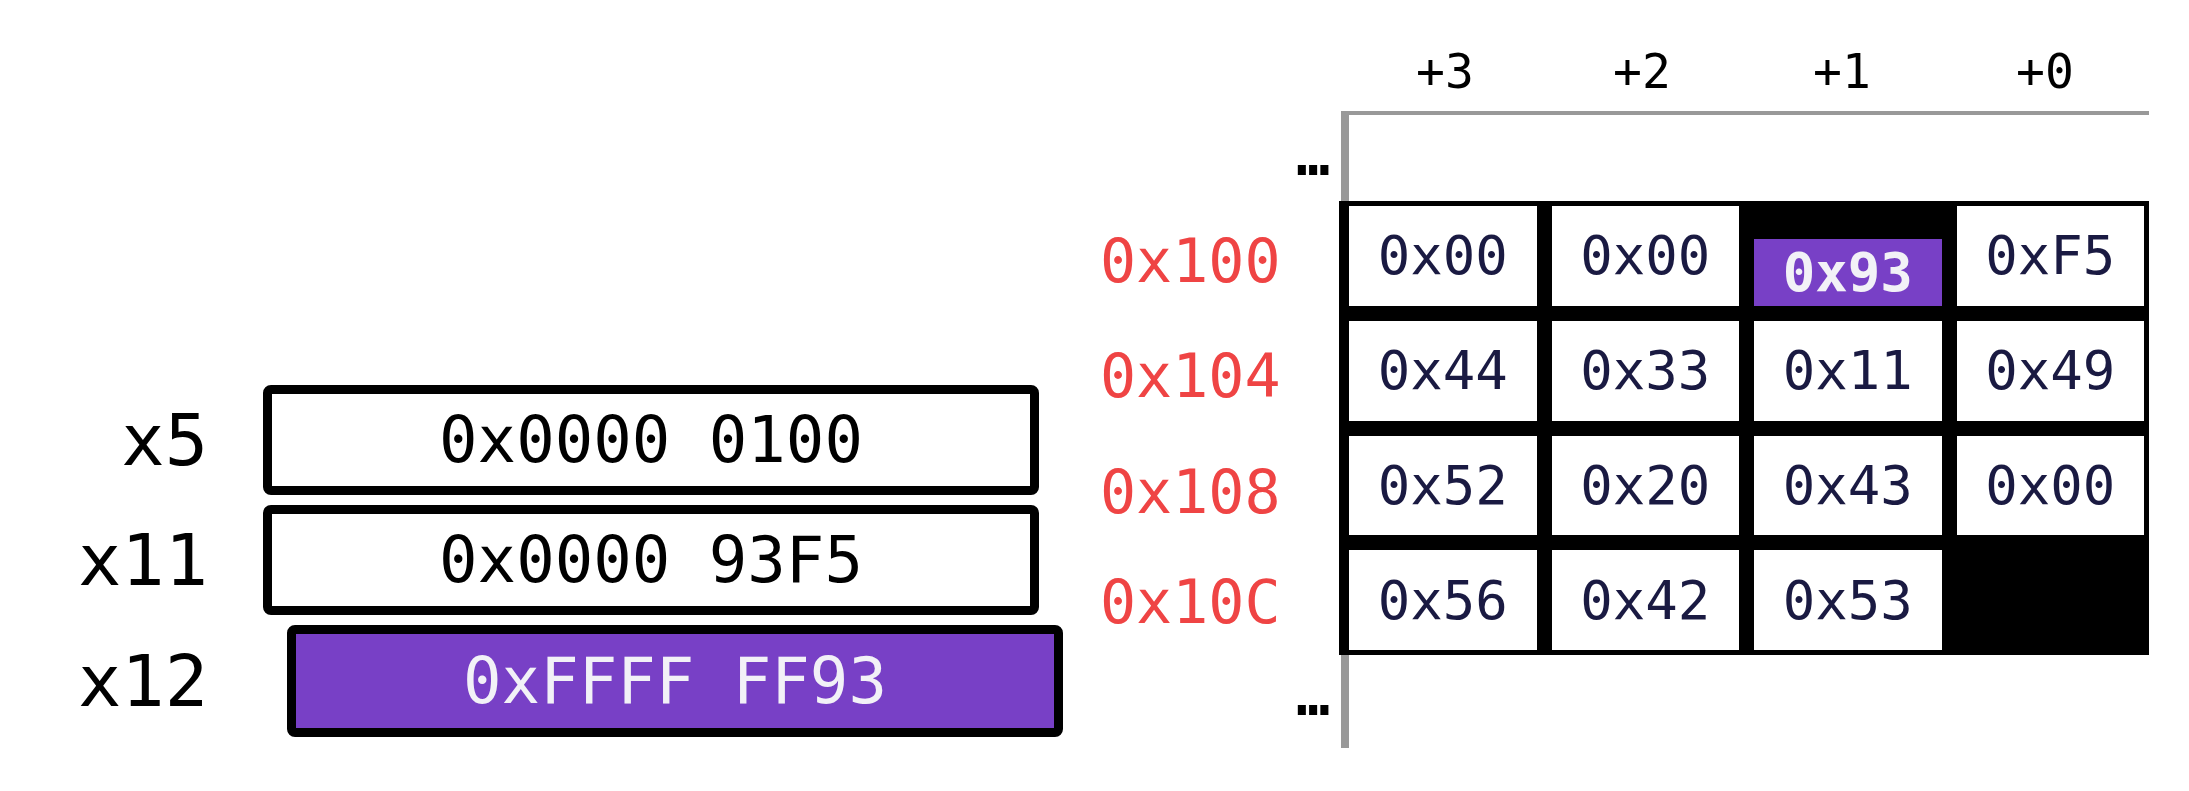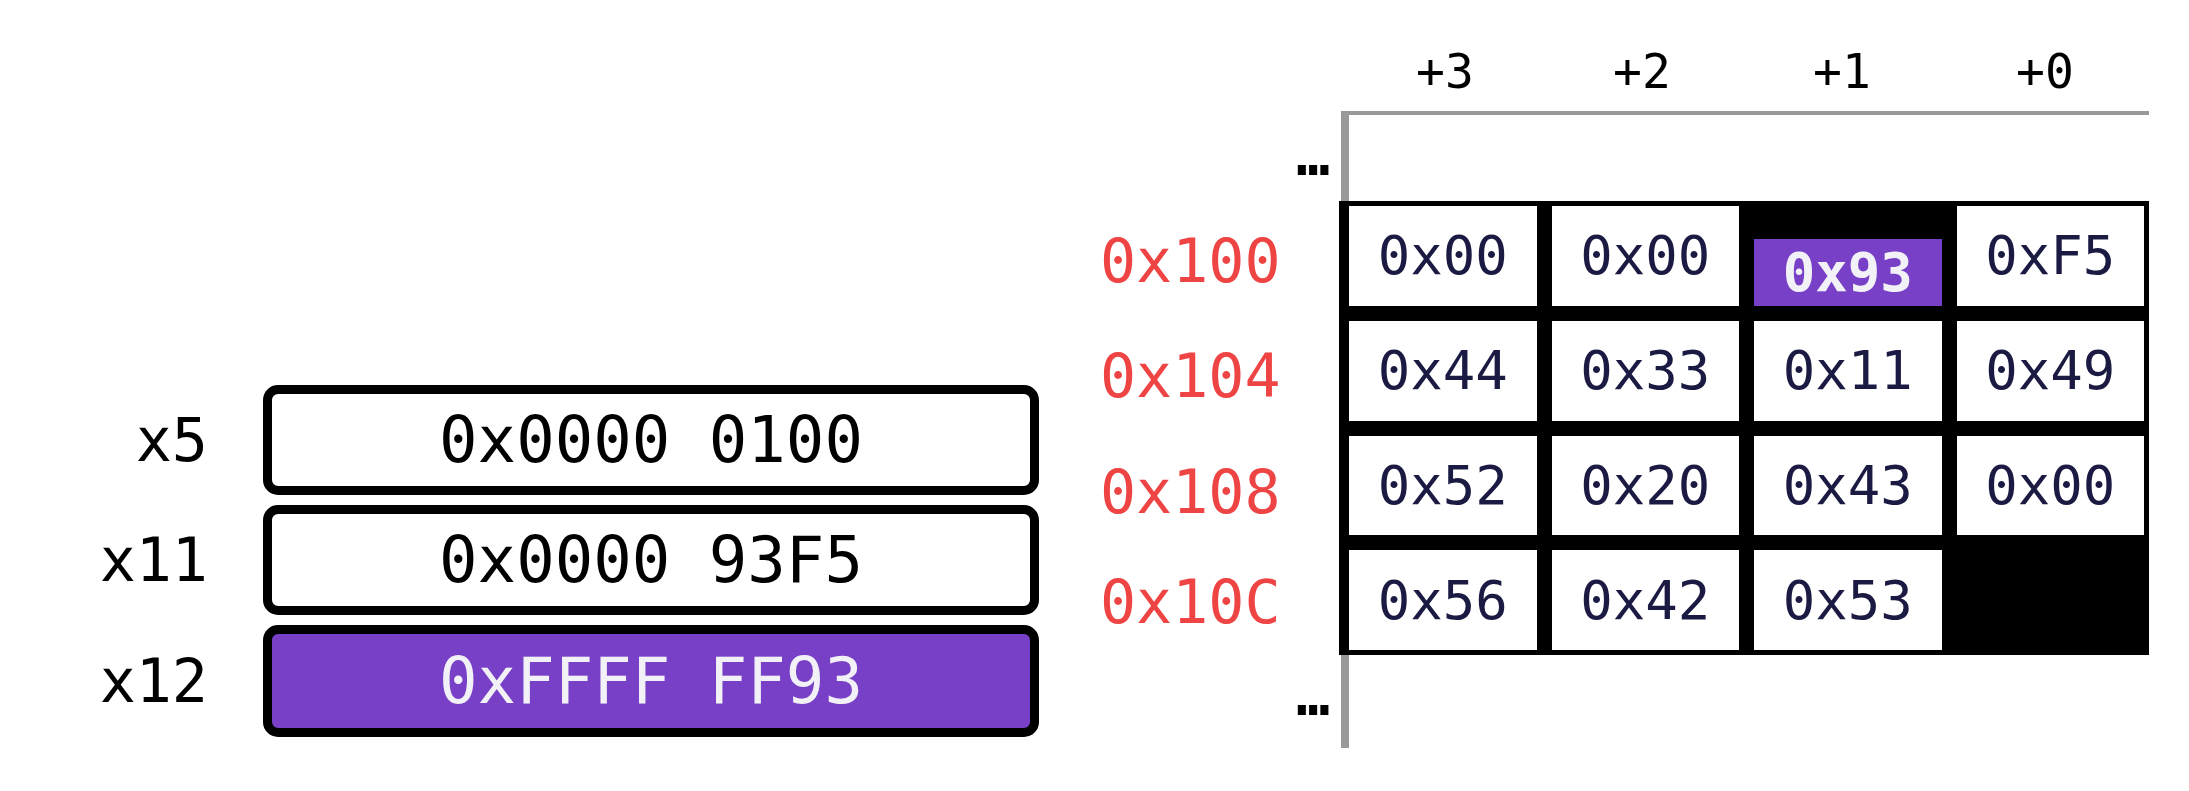--- a/index.html
+++ b/index.html
@@ -17,45 +17,45 @@
     overflow: hidden;
   }
   
   .reg-label {
     position: absolute;
     left: 30px;
     width: 178px;
     height: 90px;
     line-height: 90px;
     text-align: right;
-    font-size: 60px;
+    font-size: 72px;
     color: #000000;
     white-space: nowrap;
   }
   .reg-label.r0 { top: 395px; }
   .reg-label.r1 { top: 515px; }
   .reg-label.r2 { top: 636px; }
 
   .reg-box {
     position: absolute;
     left: 263px;
     width: 776px;
     box-sizing: border-box;
     border: 9px solid #000000;
-    border-radius: 15px;
+    border-radius: 8px;
     background: #ffffff;
     display: flex;
     align-items: center;
     justify-content: center;
     font-size: 64px;
     white-space: pre;
   }
   .reg-box.r0 { top: 385px; height: 110px; }
   .reg-box.r1 { top: 505px; height: 110px; }
-  .reg-box.r2 { top: 625px; height: 112px; }
+  .reg-box.r2 { top: 625px; height: 112px; margin-left: 24px; }
   .reg-box.hl {
     background: var(--highlight, #7840C6);
     color: var(--light-text, #F2F1F7);
   }
 
   
   .col-header {
     position: absolute;
     top: 40px;
     height: 62px;

